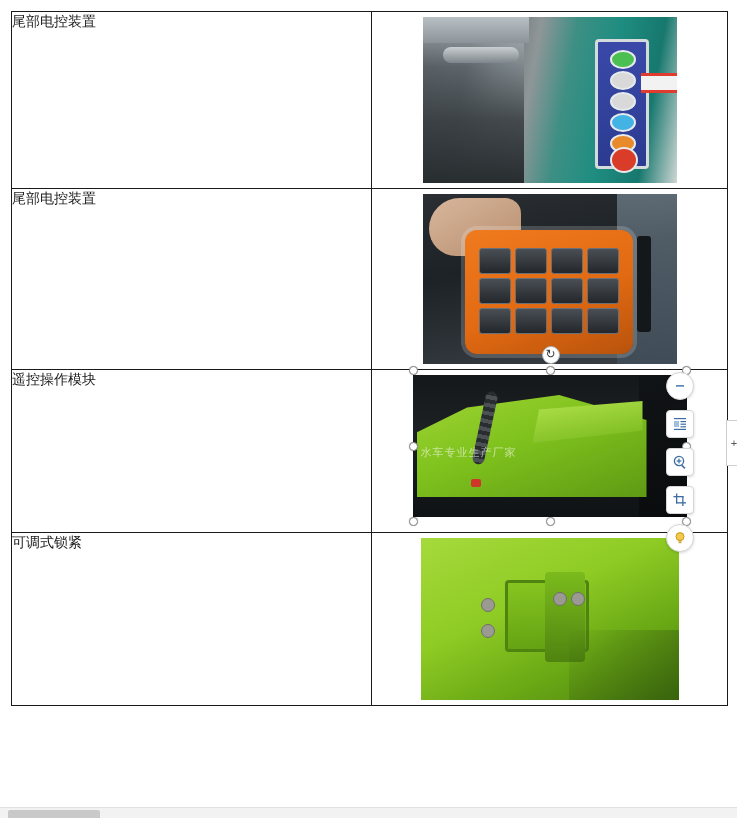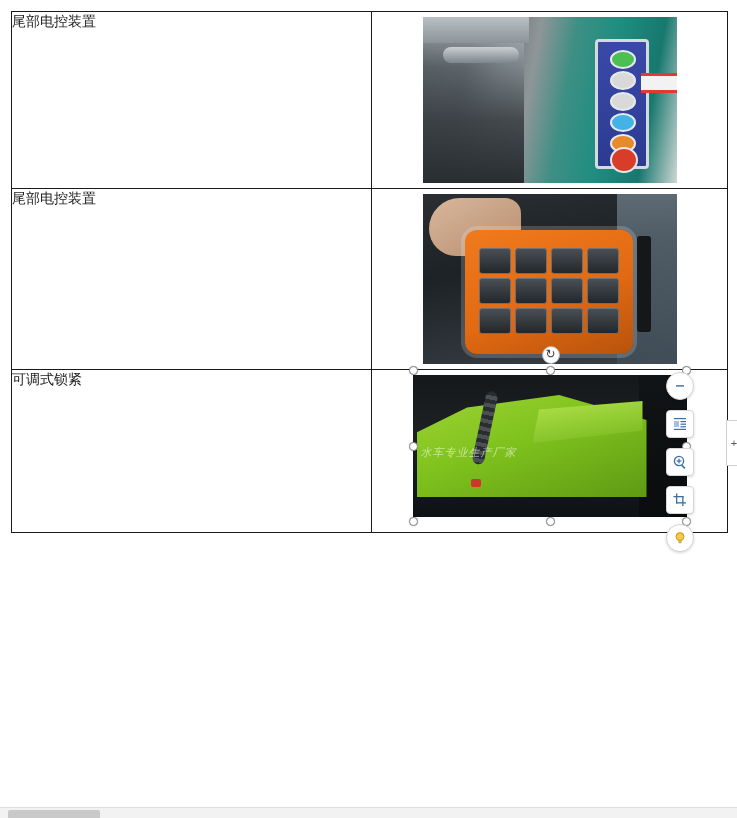--- a/index.html
+++ b/index.html
@@ -49,21 +49,20 @@
   .row-3 td { height: 162px; }
   .row-4 td { height: 165px; }
   .row-5 td { height: 118px; }
 
   
   .photo {
     position: relative;
     overflow: hidden;
     margin: 5px auto;
     display: block;
-    font-style: italic;
   }
 
   
   .photo-1 {
     width: 254px;
     height: 166px;
     background:
       linear-gradient(100deg, #2f3336 0%, #3c4246 18%, #6d7578 30%, #8f9698 42%, #3e8f84 55%, #1f8d81 70%, #17786e 86%, #cfd6d4 100%);
   }
   .photo-1::before {
@@ -384,21 +383,21 @@
                 <div class="key"></div>
               </div>
             </div>
             <div class="strap"></div>
           </div>
         </td>
       </tr>
 
       <tr class="row-3">
         <td class="label-cell">
-          <span>可调式锁紧</span>
+          <span>遥控操作模块</span>
         </td>
         <td class="media-cell">
           <div class="sel-wrap">
             <div class="photo photo-3">
               <div class="dark-right"></div>
               <div class="green-body"></div>
               <div class="flap"></div>
               <div class="hose"></div>
               <div class="redmark"></div>
               <div class="wm">水车专业生产厂家</div>
@@ -409,20 +408,36 @@
             <div class="sel-handle h-tr"></div>
             <div class="sel-handle h-ml"></div>
             <div class="sel-handle h-mr"></div>
             <div class="sel-handle h-bl"></div>
             <div class="sel-handle h-bc"></div>
             <div class="sel-handle h-br"></div>
           </div>
         </td>
       </tr>
 
+      <tr class="row-4">
+        <td class="label-cell">
+          <span>可调式锁紧</span>
+        </td>
+        <td class="media-cell">
+          <div class="photo photo-4">
+            <div class="plate"></div>
+            <div class="bracket"></div>
+            <div class="bolt bolt-a"></div>
+            <div class="bolt bolt-b"></div>
+            <div class="bolt bolt-c"></div>
+            <div class="bolt bolt-d"></div>
+            <div class="shadow"></div>
+          </div>
+        </td>
+      </tr>
 
     </tbody>
   </table>
 
   <div class="img-toolbar">
     <div class="tool-btn round">
       <svg width="12" height="12" viewBox="0 0 12 12">
         <rect x="2" y="5.2" width="8" height="1.4" fill="#3c6ea5"></rect>
       </svg>
     </div>

